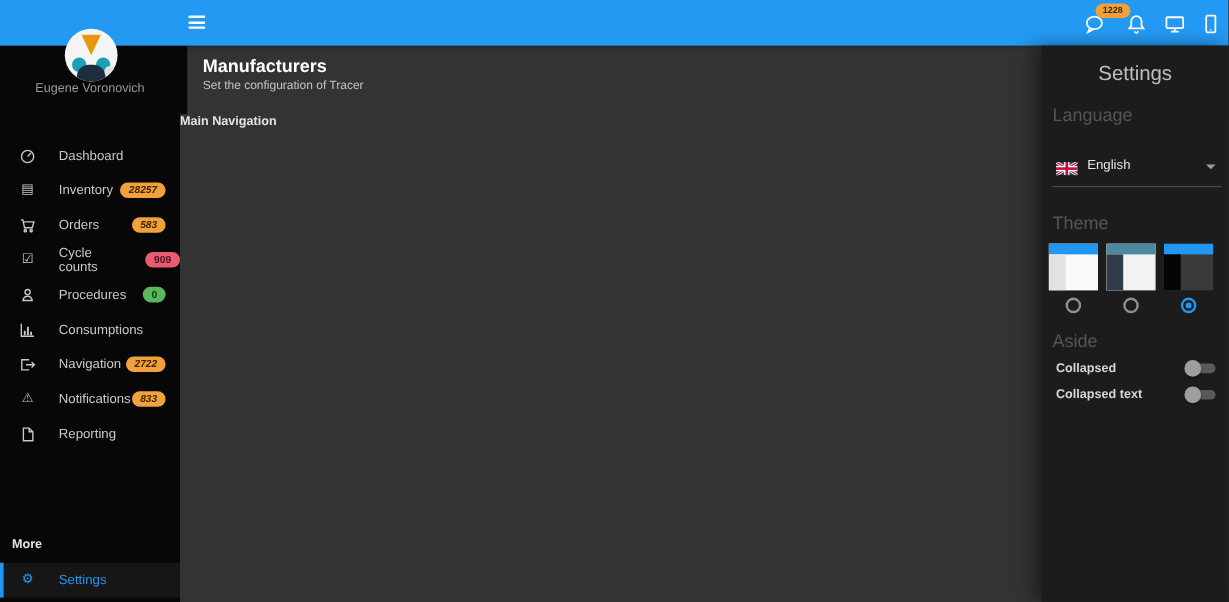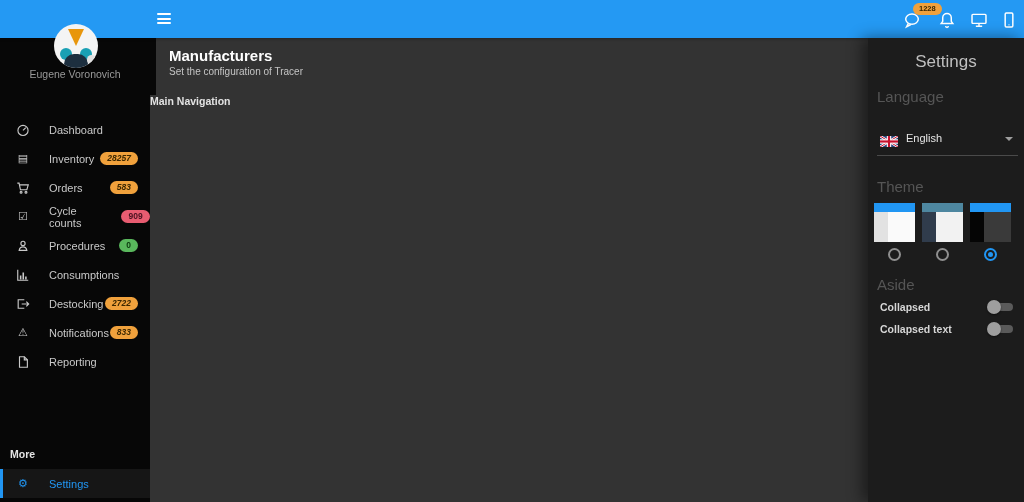--- a/index.html
+++ b/index.html
@@ -196,21 +196,21 @@
         </span>
         <span class="ni-label">Consumptions</span>
       </div>
       <div class="nav-item">
         <span class="ni-icon">
           <svg width="14" height="14" viewBox="0 0 16 16" fill="none" stroke="#c9c9c9" stroke-width="1.3">
               <path d="M9.5 3.2H2.5v9.6h7"></path>
               <path d="M6.5 8h8 M11.8 5.3 14.5 8l-2.7 2.7"></path>
             </svg>
         </span>
-        <span class="ni-label">Destocking</span>
+        <span class="ni-label">Navigation</span>
         <span class="ni-badge badge-orange">2722</span>
       </div>
       <div class="nav-item">
         <span class="ni-icon">⚠</span>
         <span class="ni-label">Notifications</span>
         <span class="ni-badge badge-orange">833</span>
       </div>
       <div class="nav-item">
         <span class="ni-icon">
           <svg width="14" height="14" viewBox="0 0 16 16" fill="none" stroke="#c9c9c9" stroke-width="1.3">

